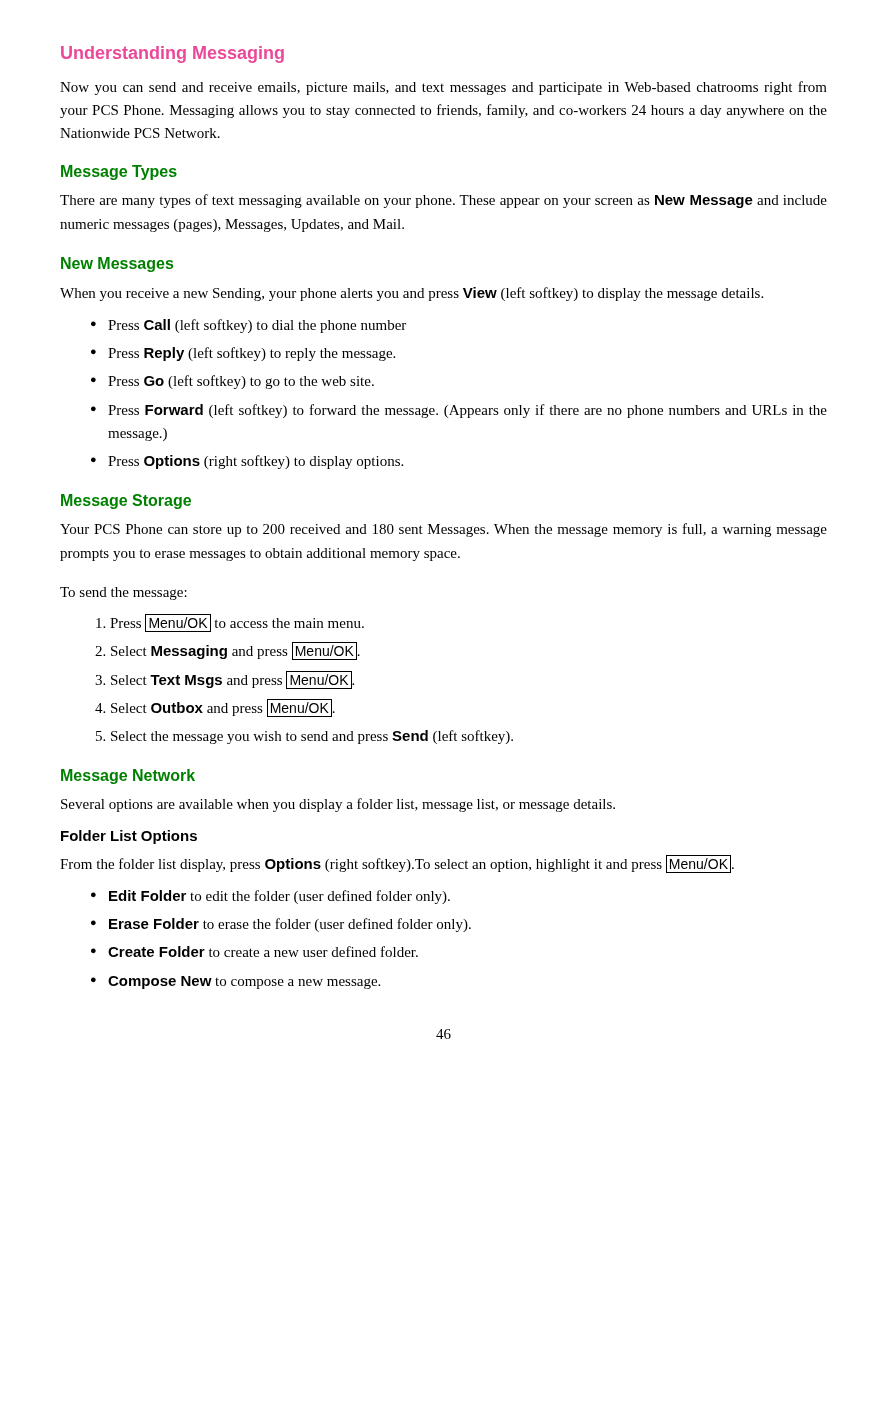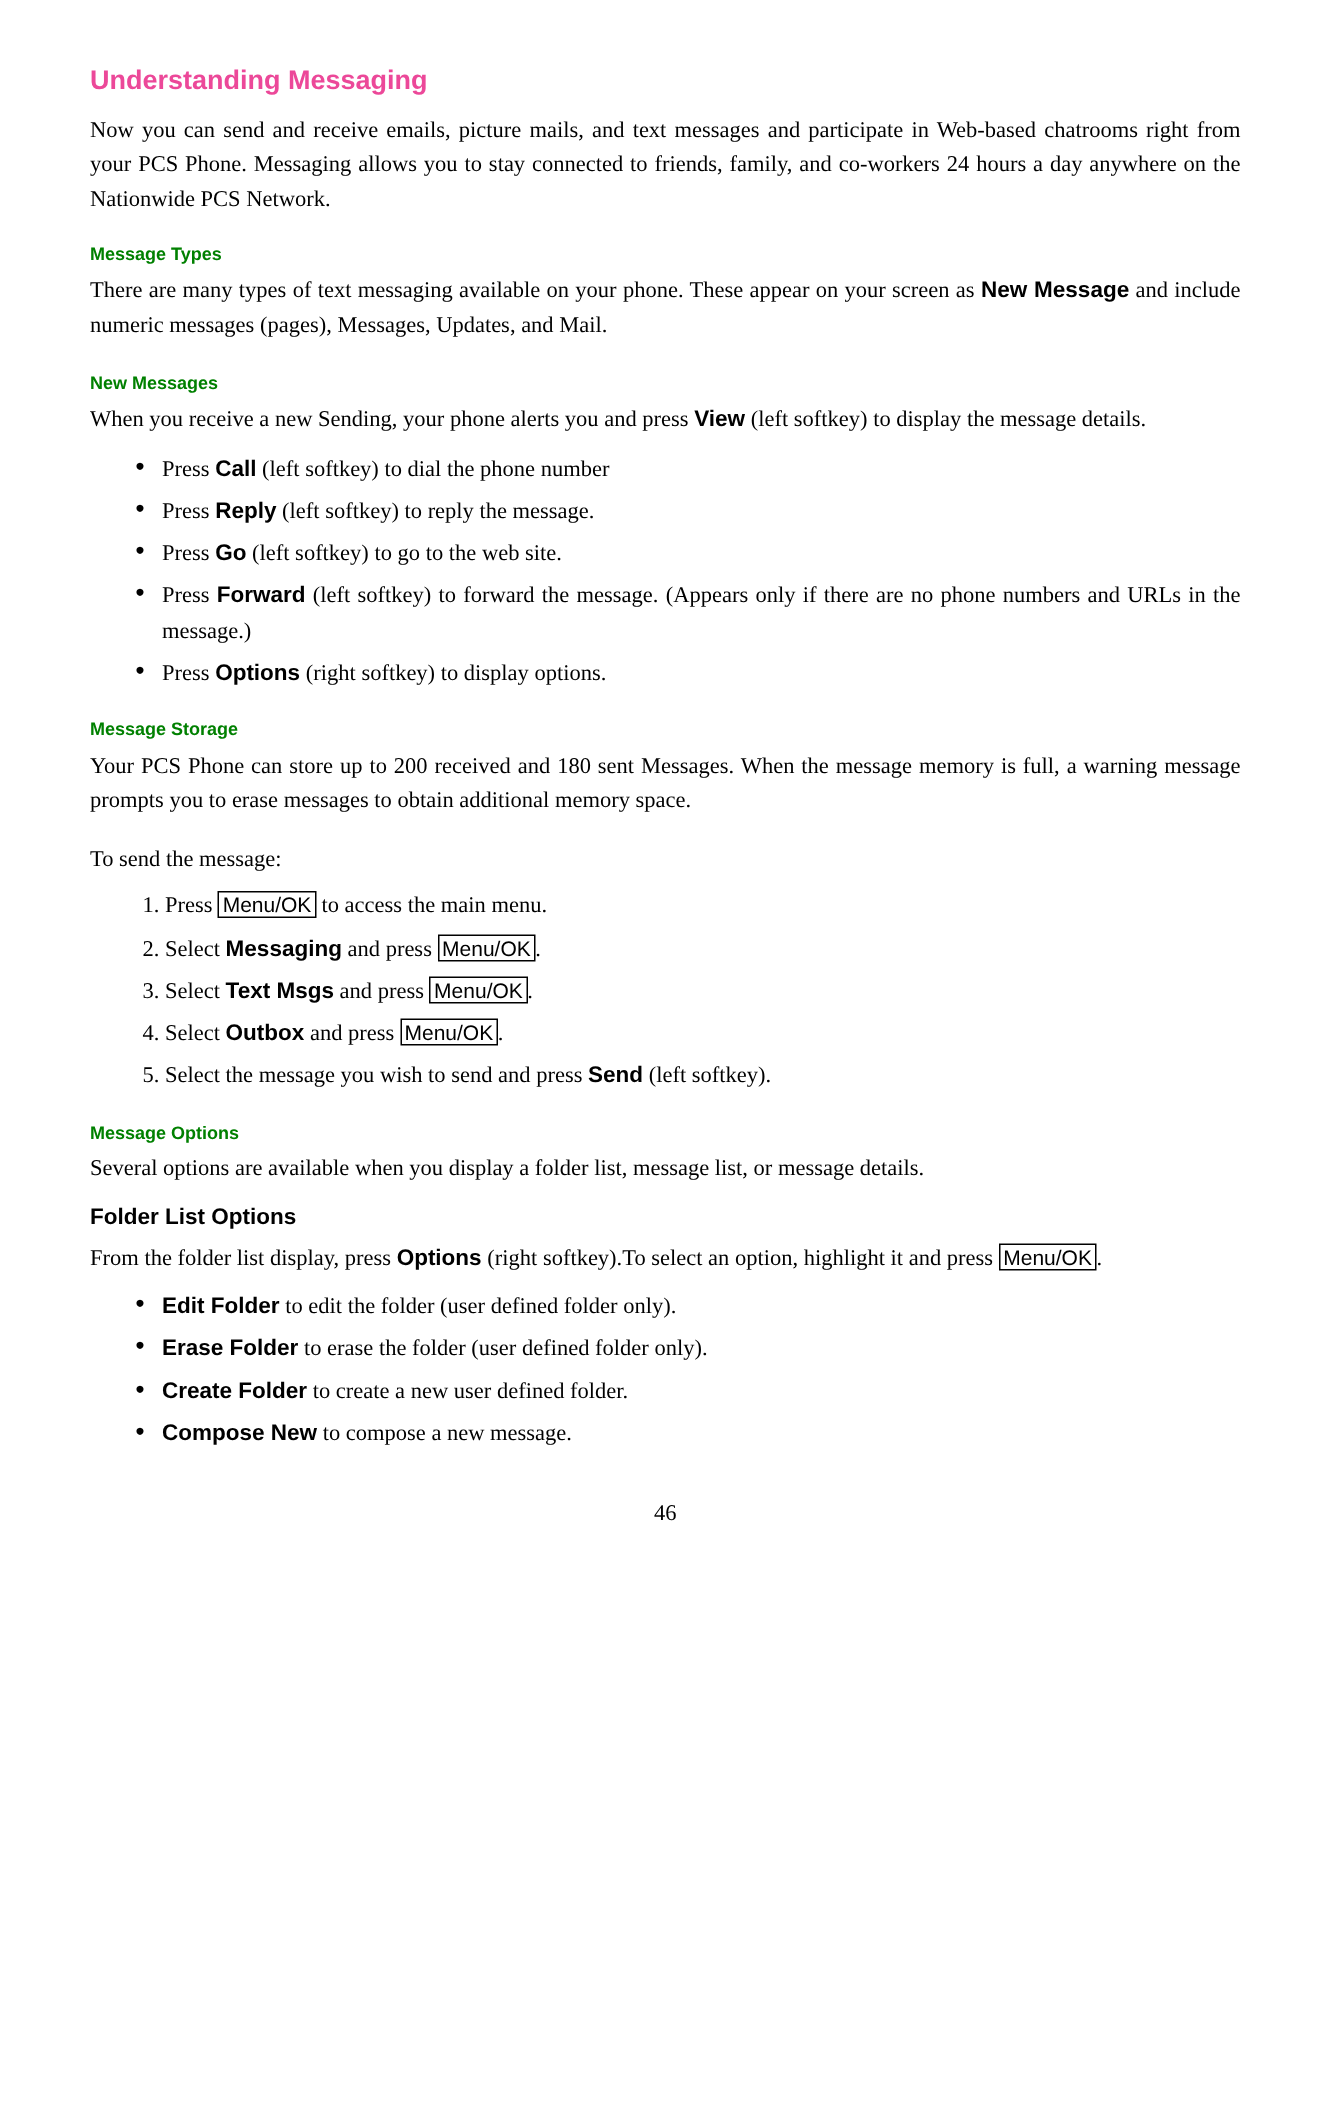--- a/index.html
+++ b/index.html
@@ -15,21 +15,21 @@
     }
     h1.section-title {
       font-family: Arial, sans-serif;
       font-size: 18px;
       font-weight: bold;
       color: #ec4899;
       margin-bottom: 8px;
     }
     h2.sub-title {
       font-family: Arial, sans-serif;
-      font-size: 12px;
+      font-size: 16px;
       font-weight: bold;
       color: #008000;
       margin-top: 14px;
       margin-bottom: 4px;
     }
     p {
       margin-bottom: 8px;
       text-align: justify;
     }
     ul {
@@ -139,21 +139,21 @@
     <li>
       Select <span class="bold-key">Outbox</span> and press <span class="boxed">Menu/OK</span>.
     </li>
     <li>
       Select the message you wish to send and press <span class="bold-key">Send</span> (left softkey).
     </li>
   </ol>
 </div>
 
 <div class="section-break">
-  <h2 class="sub-title">Message Options</h2>
+  <h2 class="sub-title">Message Network</h2>
 
   <p>Several options are available when you display a folder list, message list, or message details.</p>
 
   <p style="font-family: Arial, sans-serif; font-weight: bold; font-size: 15px; margin-bottom: 4px;">Folder List Options</p>
 
   <p>
     From the folder list display, press <span class="bold-key">Options</span> (right softkey).To select an option, highlight it and press <span class="boxed">Menu/OK</span>.
   </p>
 
   <ul>

